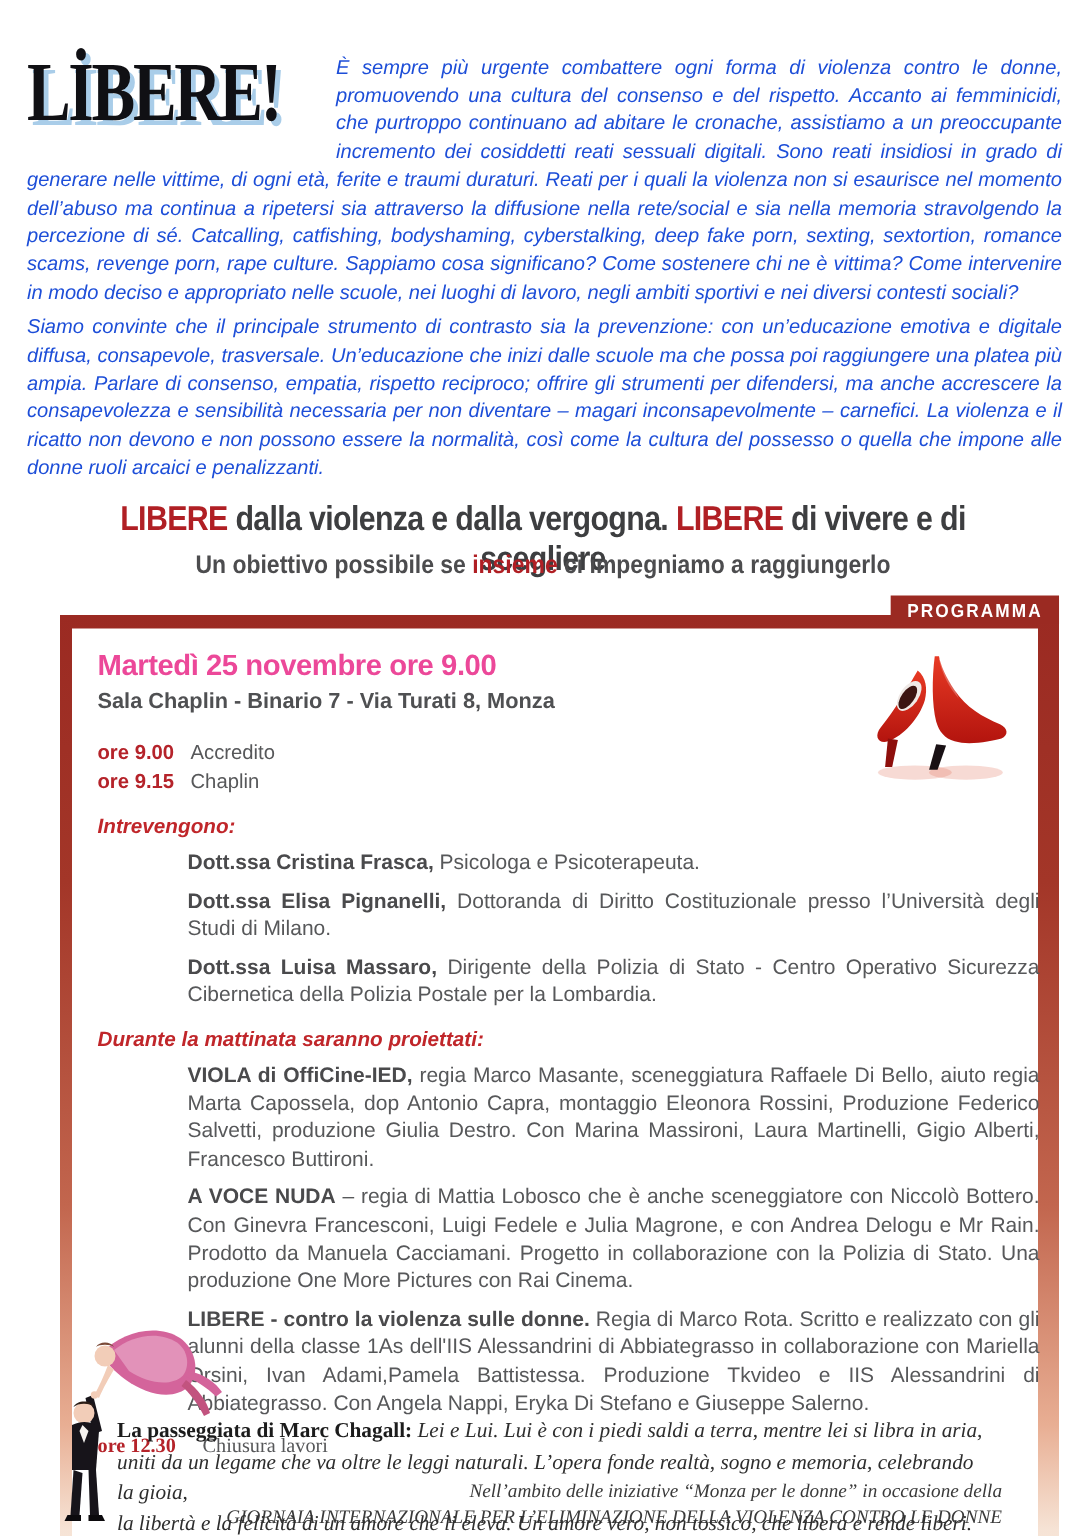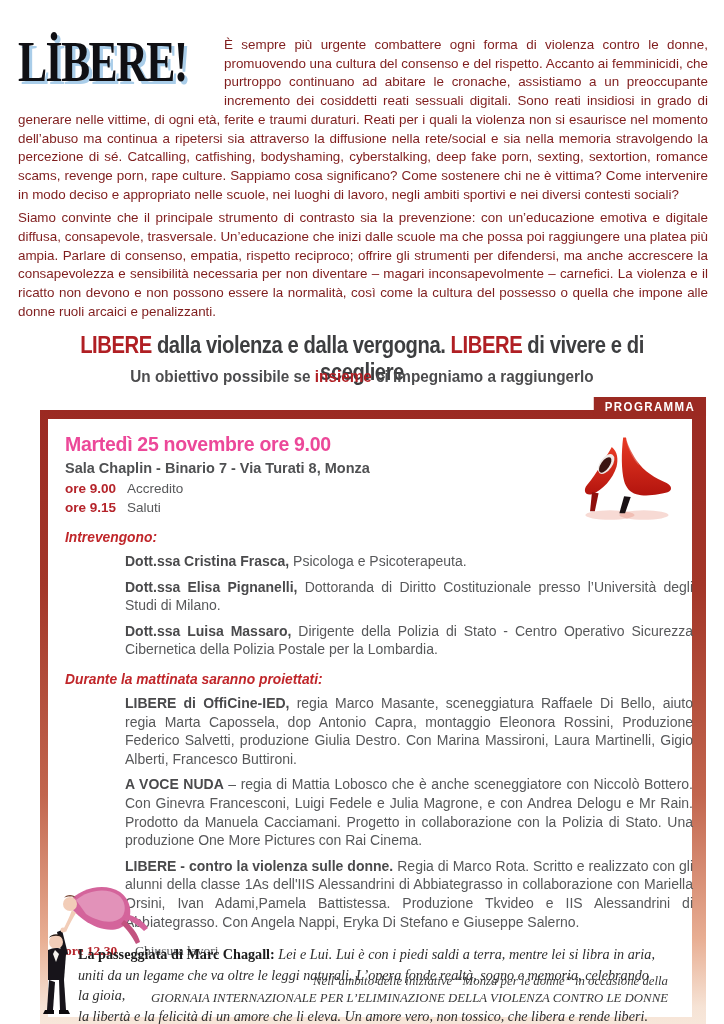--- a/index.html
+++ b/index.html
@@ -13,21 +13,21 @@
   
   .intro-wrap { position:absolute; left:18px; top:36px; width:690px; }
   .logo-float { float:left; width:196px; height:57px; margin:0 10px 0 0; position:relative; }
   .logo-text {
     font-family:"Liberation Serif", serif; font-weight:bold; font-size:56px; line-height:0.95;
     color:#101014; letter-spacing:-2px; white-space:nowrap;
     transform:scaleX(0.78); transform-origin:0 0;
     text-shadow:4px 3px 0 #a9cde9;
   }
   .intro-p {
-    font-size:13.4px; line-height:18.7px; text-align:justify; color:#7f1d1d;
+    font-size:13.4px; line-height:18.7px; text-align:justify; color:#1d4ed8;font-style:italic;
   }
   .intro-p + .intro-p { margin-top:5px; }
 
   
   .headline { position:absolute; left:0; top:332px; width:724px; text-align:center;
     font-weight:bold; font-size:23px; letter-spacing:-0.5px; color:#3d3e40;
     transform:scaleX(0.88); }
   .headline .red { color:#b01f24; }
   .subheadline { position:absolute; left:0; top:367px; width:724px; text-align:center;
     font-weight:bold; font-size:17px; color:#4c4c4e; transform:scaleX(0.9); }
@@ -42,21 +42,21 @@
   .program-label {
     position:absolute; top:-13px; right:0; background:#9b2a22; color:#ffffff;
     font-weight:bold; font-size:12.5px; letter-spacing:1.5px; padding:3px 12px 2px 12px;
     transform:scaleX(0.92); transform-origin:100% 50%;
   }
   .program-inner { background:#ffffff; padding:14px 18px 10px 17px; position:relative; min-height:480px; }
 
   .date-title { color:#ec4899; font-weight:bold; font-size:19.5px; letter-spacing:-0.3px; }
   .venue { color:#4f5052; font-weight:bold; font-size:14.5px; margin-top:4px; }
 
-  .sched { margin-top:4px; }
+  .sched { margin-top:17px; }
   .sched-row { display:flex; font-size:13.5px; line-height:18.5px; }
   .sched-time { color:#b5232a; font-weight:bold; width:62px; }
   .sched-act { color:#57585a; }
 
   .sec-head { color:#c0262a; font-weight:bold; font-style:italic; font-size:13.8px; margin-top:13px; }
 
   .indent-block { margin:7px 0 0 60px; width:568px; }
   .prog-p { font-size:14px; line-height:18.6px; text-align:justify; color:#57585a; }
   .prog-p + .prog-p { margin-top:7px; }
   .prog-p .b { font-weight:bold; color:#4a4a4c; }
@@ -129,34 +129,34 @@
       <div class="date-title">Martedì 25 novembre ore 9.00</div>
       <div class="venue">Sala Chaplin - Binario 7 - Via Turati 8, Monza</div>
 
       <div class="sched">
         <div class="sched-row">
           <span class="sched-time">ore 9.00</span>
           <span class="sched-act">Accredito</span>
         </div>
         <div class="sched-row">
           <span class="sched-time">ore 9.15</span>
-          <span class="sched-act">Saluti</span>
+          <span class="sched-act">Chaplin</span>
         </div>
       </div>
 
       <div class="sec-head">Intrevengono:</div>
       <div class="indent-block">
         <p class="prog-p"><span class="b">Dott.ssa Cristina Frasca,</span><span> Psicologa e Psicoterapeuta.</span></p>
         <p class="prog-p"><span class="b">Dott.ssa Elisa Pignanelli,</span><span> Dottoranda di Diritto Costituzionale presso l’Università degli Studi di Milano.</span></p>
         <p class="prog-p"><span class="b">Dott.ssa Luisa Massaro,</span><span> Dirigente della Polizia di Stato - Centro Operativo Sicurezza Cibernetica della Polizia Postale per la Lombardia.</span></p>
       </div>
 
       <div class="sec-head">Durante la mattinata saranno proiettati:</div>
       <div class="indent-block">
-        <p class="prog-p"><span class="b">LIBERE di OffiCine-IED,</span><span> regia Marco Masante, sceneggiatura Raffaele Di Bello, aiuto regia Marta Capossela, dop Antonio Capra, montaggio Eleonora Rossini, Produzione Federico Salvetti, produzione Giulia Destro. Con Marina Massironi, Laura Martinelli, Gigio Alberti, Francesco Buttironi.</span></p>
+        <p class="prog-p"><span class="b">VIOLA di OffiCine-IED,</span><span> regia Marco Masante, sceneggiatura Raffaele Di Bello, aiuto regia Marta Capossela, dop Antonio Capra, montaggio Eleonora Rossini, Produzione Federico Salvetti, produzione Giulia Destro. Con Marina Massironi, Laura Martinelli, Gigio Alberti, Francesco Buttironi.</span></p>
         <p class="prog-p"><span class="b">A VOCE NUDA</span><span> – regia di Mattia Lobosco che è anche sceneggiatore con Niccolò Bottero. Con Ginevra Francesconi, Luigi Fedele e Julia Magrone, e con Andrea Delogu e Mr Rain. Prodotto da Manuela Cacciamani. Progetto in collaborazione con la Polizia di Stato. Una produzione One More Pictures con Rai Cinema.</span></p>
         <p class="prog-p"><span class="b">LIBERE - contro la violenza sulle donne.</span><span> Regia di Marco Rota. Scritto e realizzato con gli alunni della classe 1As dell'IIS Alessandrini di Abbiategrasso in collaborazione con Mariella Orsini, Ivan Adami,Pamela Battistessa. Produzione Tkvideo e IIS Alessandrini di Abbiategrasso. Con Angela Nappi, Eryka Di Stefano e Giuseppe Salerno.</span></p>
       </div>
 
       <div class="closing-row">
         <span class="sched-time">ore 12.30</span>
         <span class="sched-act">Chiusura lavori</span>
       </div>
 
       <div class="footnote">

